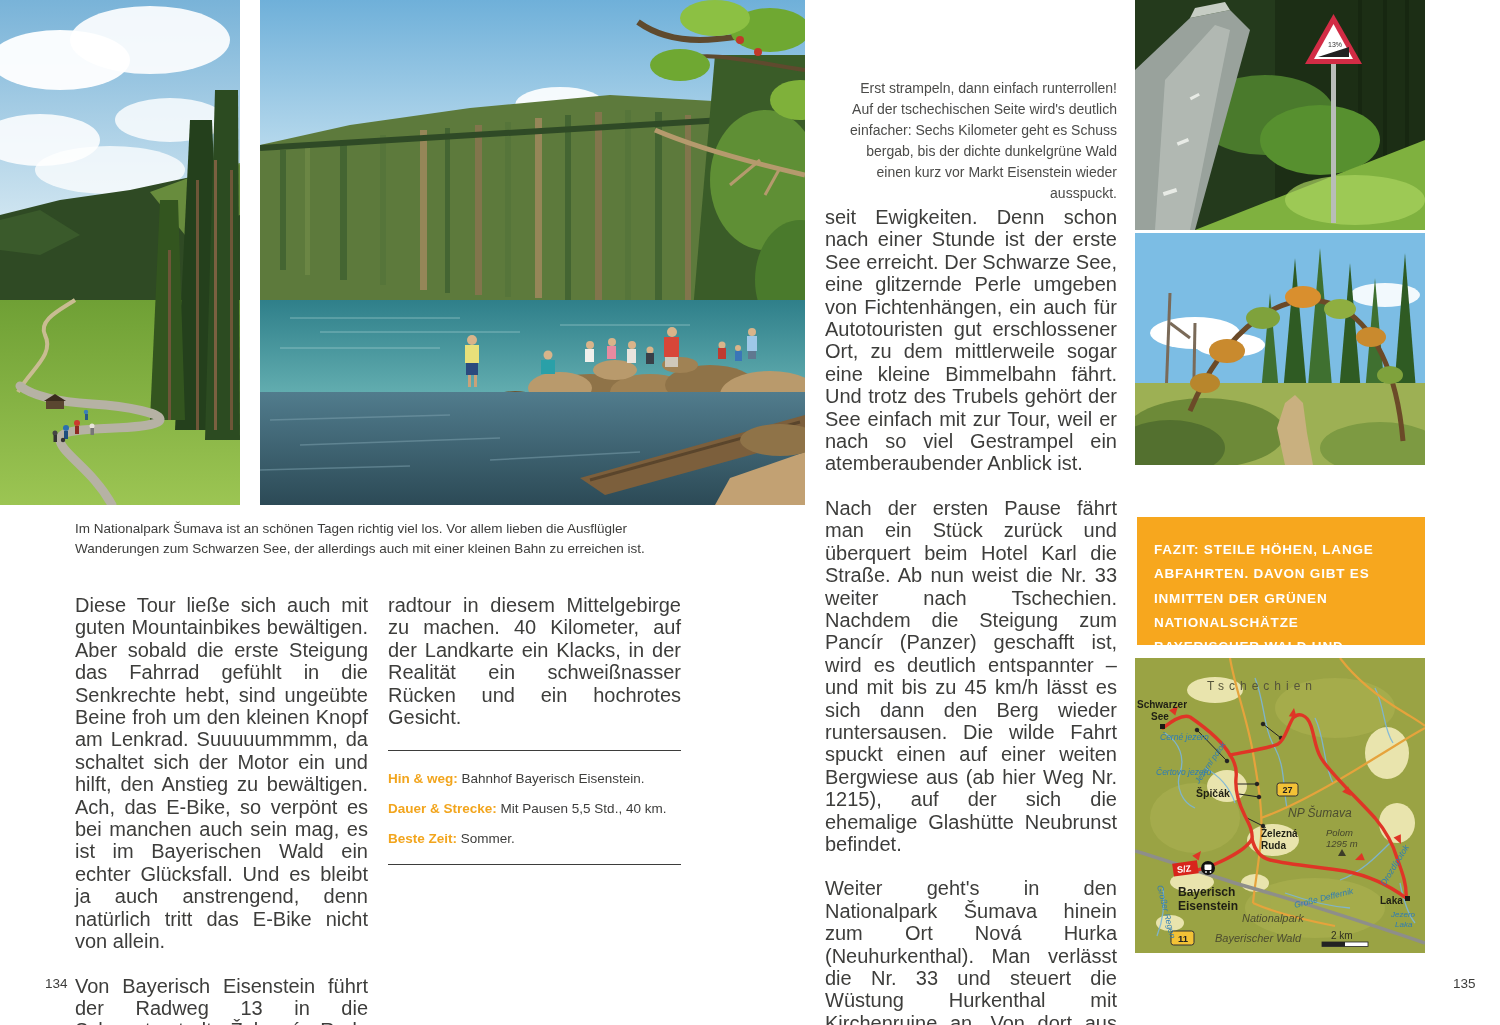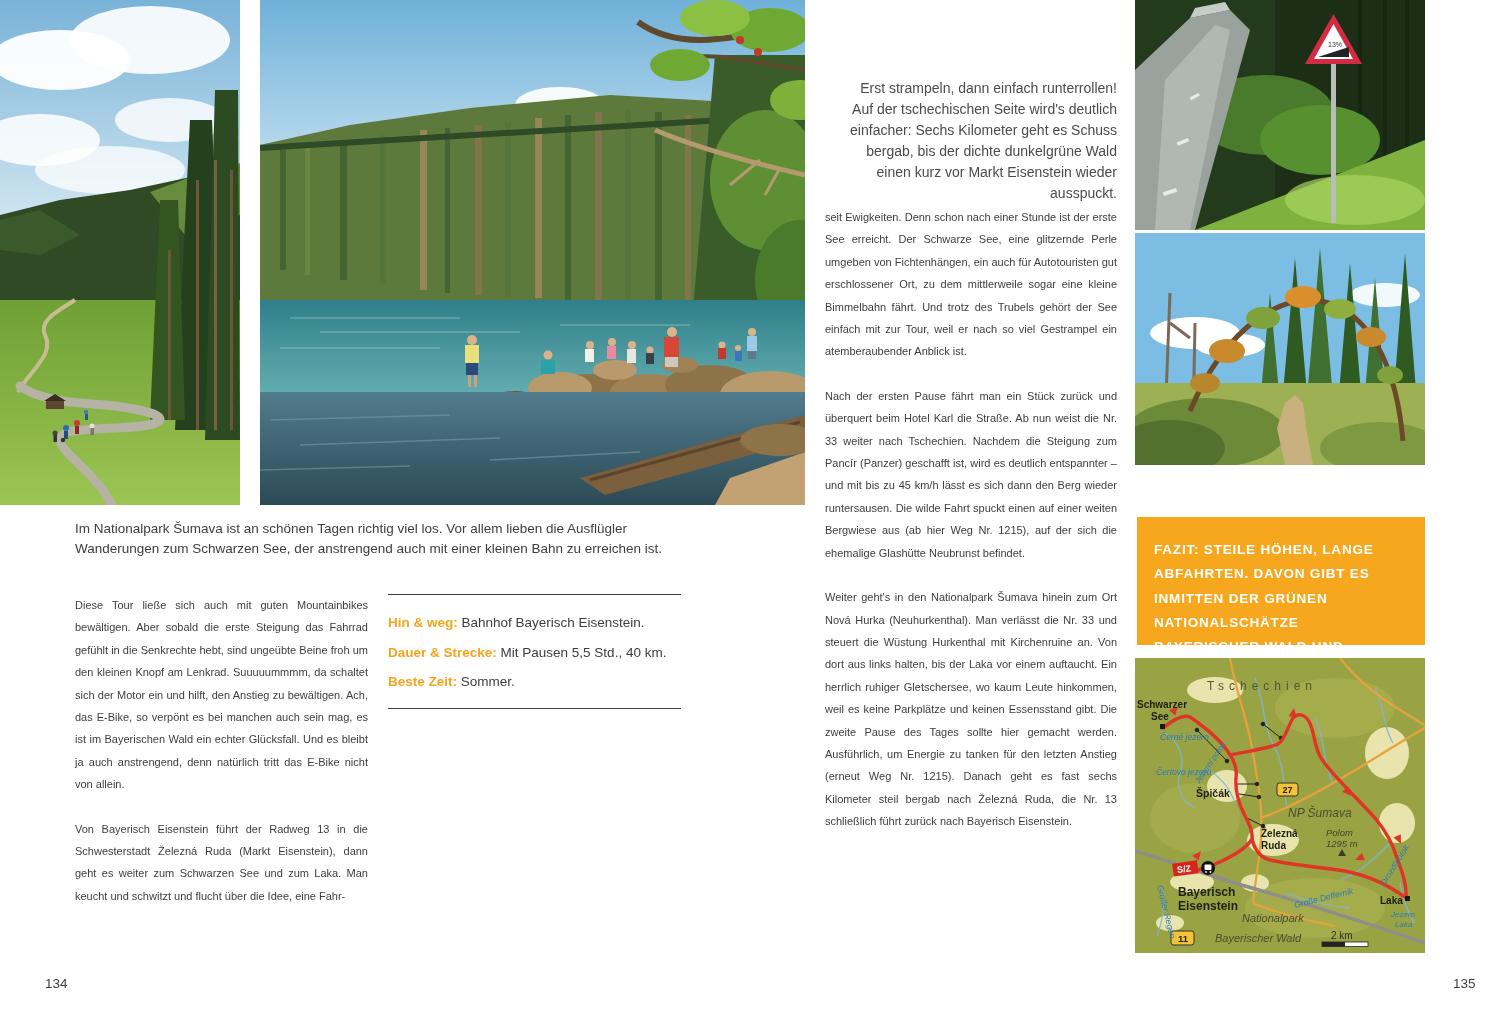--- a/index.html
+++ b/index.html
@@ -2,21 +2,21 @@
 <html><head>
 <meta charset="utf-8">
 <style>
   html,body{margin:0;padding:0;background:#ffffff;}
   #spread{position:relative;width:1500px;height:1025px;background:#ffffff;
           font-family:"Liberation Sans",sans-serif;overflow:hidden;}
   .abs{position:absolute;}
   .photo{overflow:hidden;}
   .photo svg{display:block;}
   .caption{font-size:13.5px;line-height:1.45;color:#3d3d3b;}
-  .bodycol p{margin:0 0 22px;font-size:11px;line-height:22.4px;text-align:justify;color:#3d3d3b;}
+  .bodycol p{margin:0 0 22px;font-size:20px;line-height:22.4px;text-align:justify;color:#3d3d3b;}
   .teaser{font-size:14px;line-height:1.5;color:#4b4b49;text-align:right;}
   .infobox{border-top:1.5px solid #3d3d3b;border-bottom:1.5px solid #3d3d3b;padding:8px 0 16px;}
   .inforow{font-size:13.5px;line-height:1.45;margin-top:10px;color:#3d3d3b;}
   .inforow .lbl{color:#F2A51D;font-weight:bold;}
   .inforow a{color:#3d3d3b;text-decoration:underline;}
   .fazit{background:#F7A71E;color:#ffffff;font-weight:bold;font-size:13.5px;
          line-height:1.8;letter-spacing:0.8px;padding:21px 17px;box-sizing:border-box;}
   .pagenum{font-size:13.5px;color:#3d3d3b;margin-left:12px;}
   .mapwrap{background:#9aa344;}
 </style>
@@ -218,28 +218,29 @@
       </g>
       <g>
         <path d="M320,478 L545,415 L545,440 L345,495 Z" fill="#7c5f3c"></path>
         <path d="M330,480 L540,422" stroke="#5a452c" stroke-width="3" fill="none"></path>
         <path d="M470,478 L545,452 L545,505 L455,505 Z" fill="#c2a173"></path>
         <ellipse cx="520" cy="440" rx="40" ry="16" fill="#8f7348"></ellipse>
       </g>
     </svg>
   </div>
 
-  <div class="abs caption" style="left:75px;top:519px;width:628px;">Im Nationalpark Šumava ist an schönen Tagen richtig viel los. Vor allem lieben die Ausflügler Wanderungen zum Schwarzen See, der anstrengend auch mit einer kleinen Bahn zu erreichen ist.</div>
+  <div class="abs caption" style="left:75px;top:519px;width:628px;">Im Nationalpark Šumava ist an schönen Tagen richtig viel los. Vor allem lieben die Ausflügler Wanderungen zum Schwarzen See, der allerdings auch mit einer kleinen Bahn zu erreichen ist.</div>
 
   <div class="abs bodycol" style="left:75px;top:594px;width:293px;">
     <p>Diese Tour ließe sich auch mit guten Mountainbikes bewältigen. Aber sobald die erste Steigung das Fahrrad gefühlt in die Senkrechte hebt, sind ungeübte Beine froh um den kleinen Knopf am Lenkrad. Suuuuummmm, da schaltet sich der Motor ein und hilft, den Anstieg zu bewältigen. Ach, das E-Bike, so verpönt es bei manchen auch sein mag, es ist im Bayerischen Wald ein echter Glücksfall. Und es bleibt ja auch anstrengend, denn natürlich tritt das E-Bike nicht von allein.</p>
     <p>Von Bayerisch Eisenstein führt der Radweg 13 in die Schwesterstadt Železná Ruda (Markt Eisenstein), dann geht es weiter zum Schwarzen See und zum Laka. Man keucht und schwitzt und flucht über die Idee, eine Fahr-</p>
   </div>
 
   <div class="abs bodycol" style="left:388px;top:594px;width:293px;">
+    <p>radtour in diesem Mittelgebirge zu machen. 40 Kilometer, auf der Landkarte ein Klacks, in der Realität ein schweißnasser Rücken und ein hochrotes Gesicht.</p>
     <div class="infobox">
       <div class="inforow">
         <span class="lbl">Hin &amp; weg:</span><span> Bahnhof Bayerisch Eisenstein.</span>
       </div>
       <div class="inforow">
         <span class="lbl">Dauer &amp; Strecke:</span><span> Mit Pausen 5,5 Std., 40 km.</span>
       </div>
       <div class="inforow">
         <span class="lbl">Beste Zeit:</span><span> Sommer.</span>
       </div>

